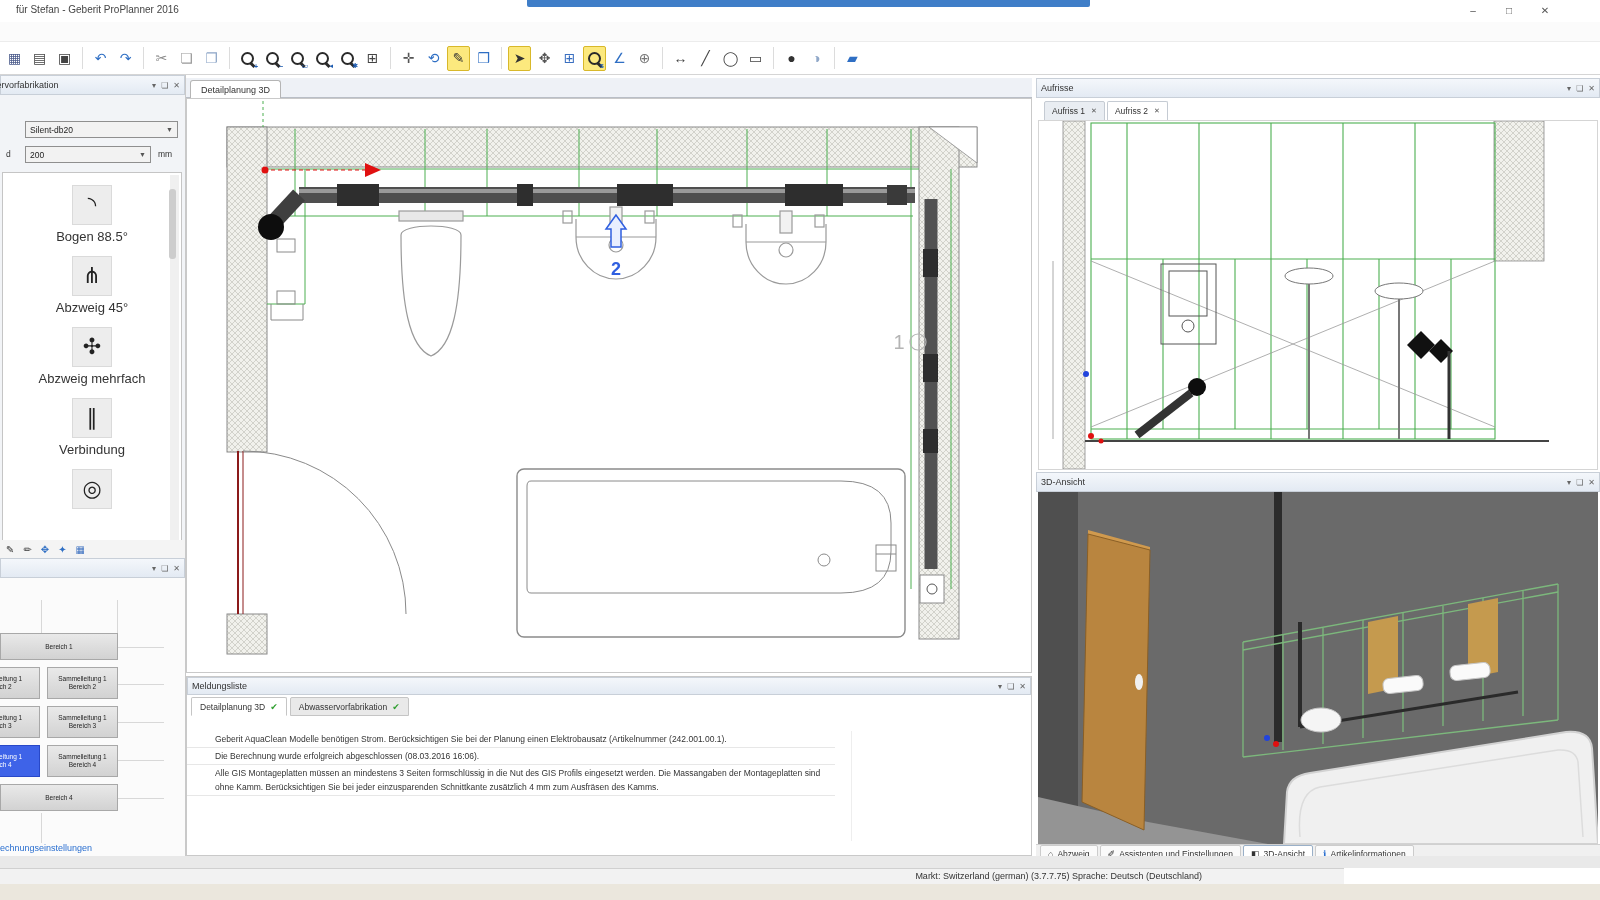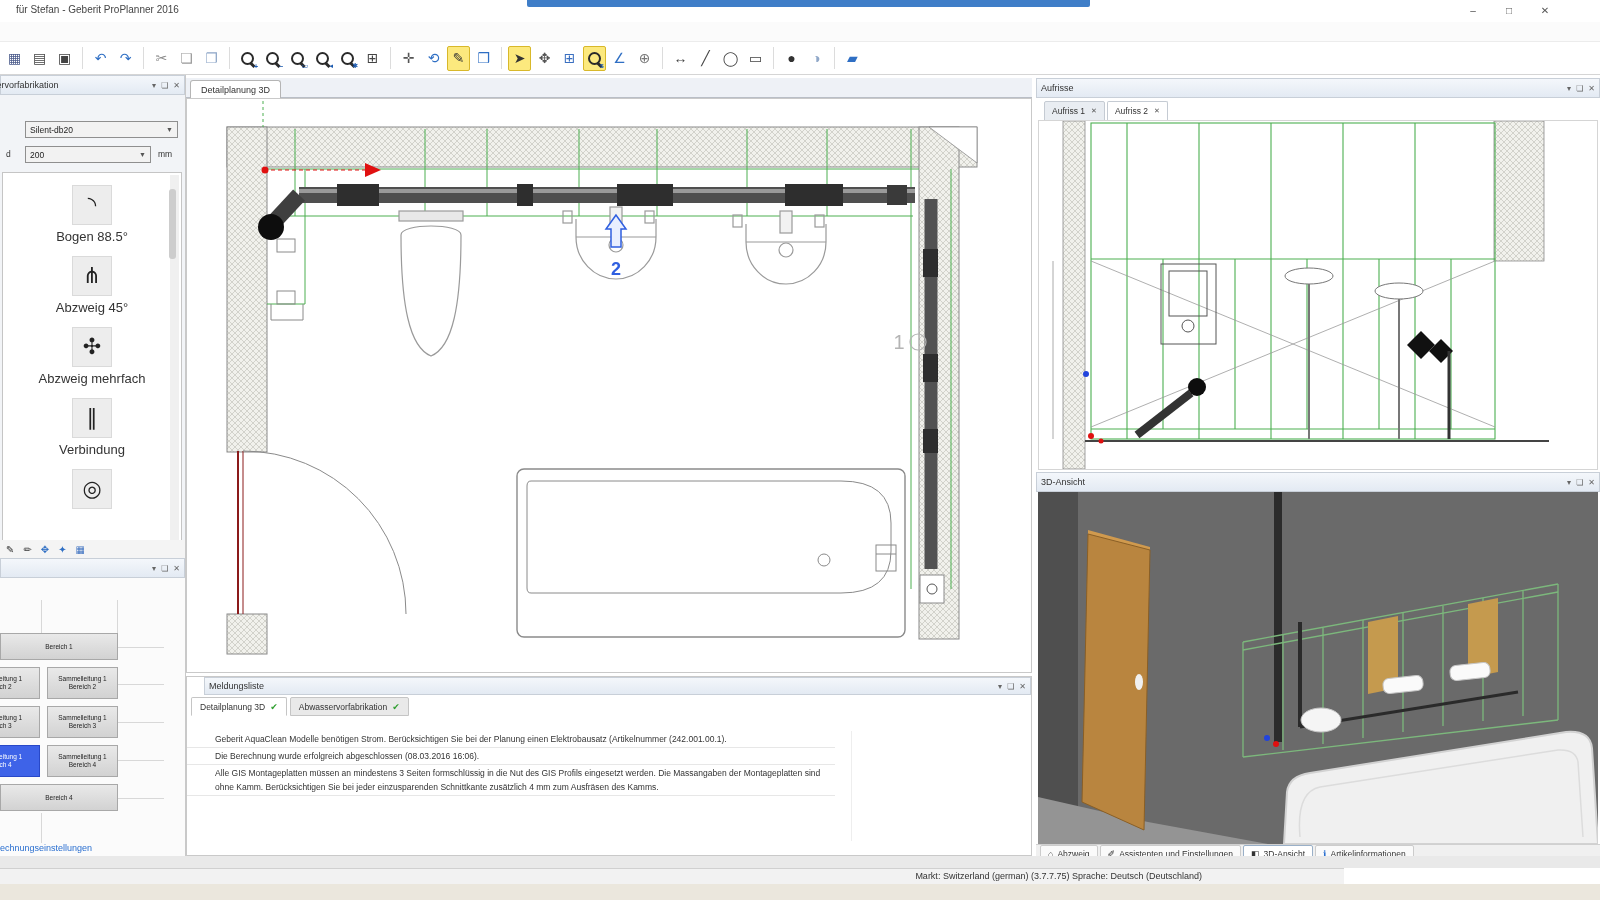--- a/index.html
+++ b/index.html
@@ -41,21 +41,21 @@
   #schematic{left:0;top:558px;width:186px;height:298px;background:#fbfbfb;border-right:1px solid #c9c9c9;box-sizing:border-box;}
   .schem-cell{background:linear-gradient(#e9e9e9,#d2d2d2);border:1px solid #a8a8a8;box-sizing:border-box;font-size:6.5px;line-height:8px;color:#222;display:flex;align-items:center;justify-content:center;text-align:center;white-space:pre-line;}
   .schem-cell.sel{background:#3e63e8;border-color:#2848c8;color:#fff;}
   .schem-line{background:#d8d8d8;}
   #schem-link{left:0;top:843px;font-size:9px;color:#2a6fd0;margin-left:-14px;white-space:nowrap;}
   
   #main-tabstrip{left:186px;top:78px;width:846px;height:20px;background:#eef1f6;border-bottom:1px solid #b9bec6;box-sizing:border-box;}
   .doc-tab{position:absolute;top:2px;height:18px;background:#fff;border:1px solid #b5b5b5;border-bottom:none;border-radius:3px 3px 0 0;font-size:9px;color:#333;display:flex;align-items:center;padding:0 10px;}
   #canvas{left:186px;top:98px;width:846px;height:575px;background:#fff;border:1px solid #c9c9c9;box-sizing:border-box;}
   
-  #messages{left:186px;top:676px;width:846px;height:180px;background:#fff;border:1px solid #c9c9c9;box-sizing:border-box;padding-left:17px;}
+  #messages{left:186px;top:676px;width:846px;height:180px;background:#fff;border:1px solid #c9c9c9;box-sizing:border-box;}
   .msg-tab{height:17px;display:flex;align-items:center;font-size:8.5px;color:#333;padding:0 8px;margin-right:3px;border:1px solid #c5c5c5;border-radius:2px 2px 0 0;background:#e9e9e9;}
   .msg-tab.active{background:#fff;border-bottom-color:#fff;}
   .check{color:#2e9e2e;font-size:9px;margin-left:5px;}
   #msg-colhdr{position:absolute;left:0;top:38px;width:100%;height:16px;background:#f7f7f7;border-bottom:1px solid #d0d0d0;font-size:8.5px;color:#444;}
   .msg-row{border-bottom:1px solid #e7e7e7;font-size:8.5px;color:#333;line-height:14px;padding:1px 8px 1px 28px;max-width:612px;}
   
   #aufrisse{left:1036px;top:78px;width:564px;height:394px;background:#fff;}
   .side-tab{height:18px;display:flex;align-items:center;font-size:8.5px;color:#333;padding:0 7px;margin-right:2px;background:#e9edf2;border:1px solid #c5cbd3;border-radius:2px 2px 0 0;}
   .side-tab.active{background:#fff;border-bottom-color:#fff;}
   .tab-close{font-size:7px;color:#555;margin-left:6px;}

